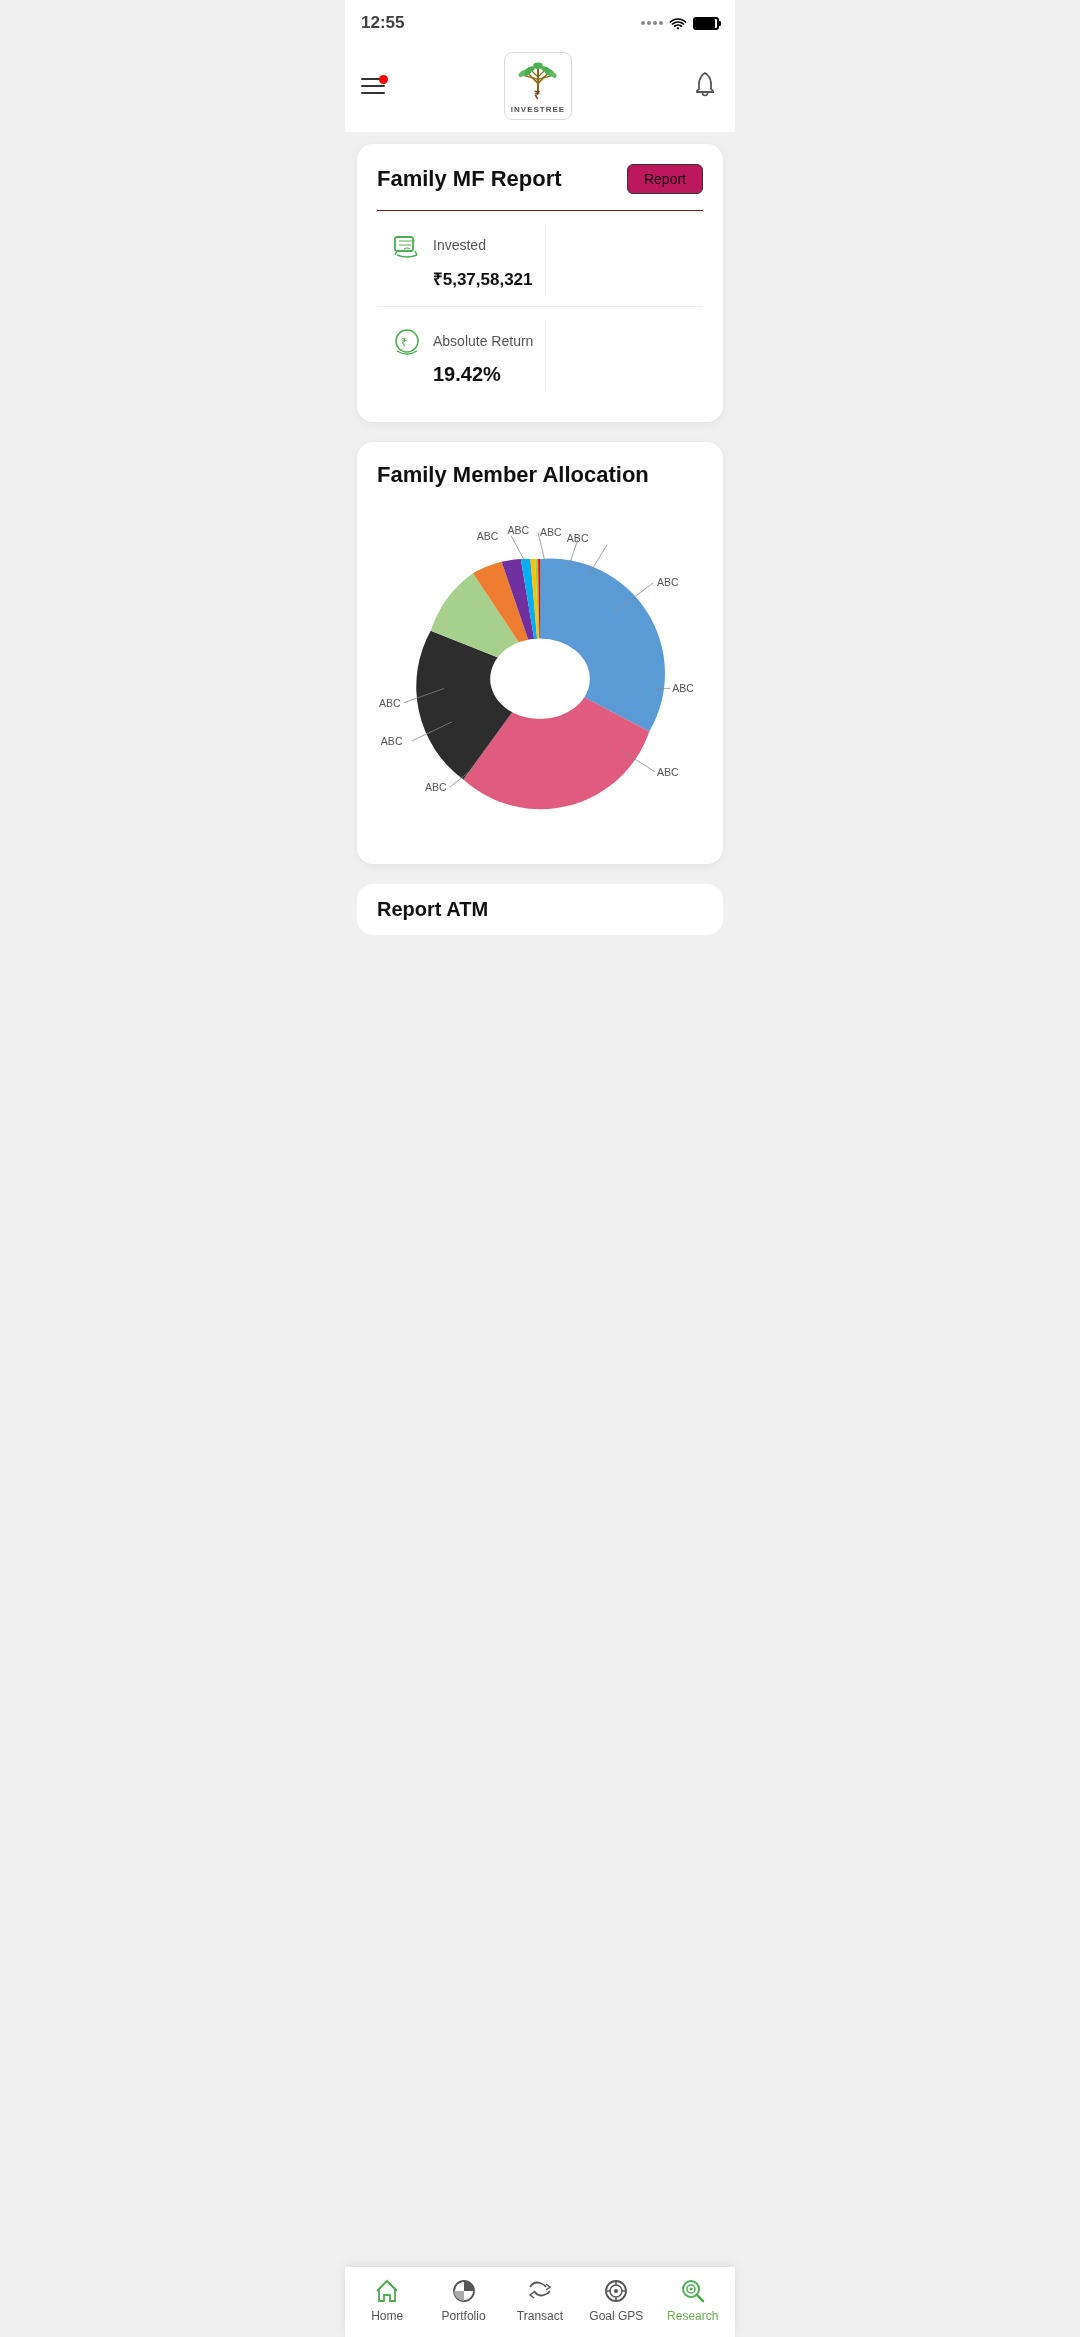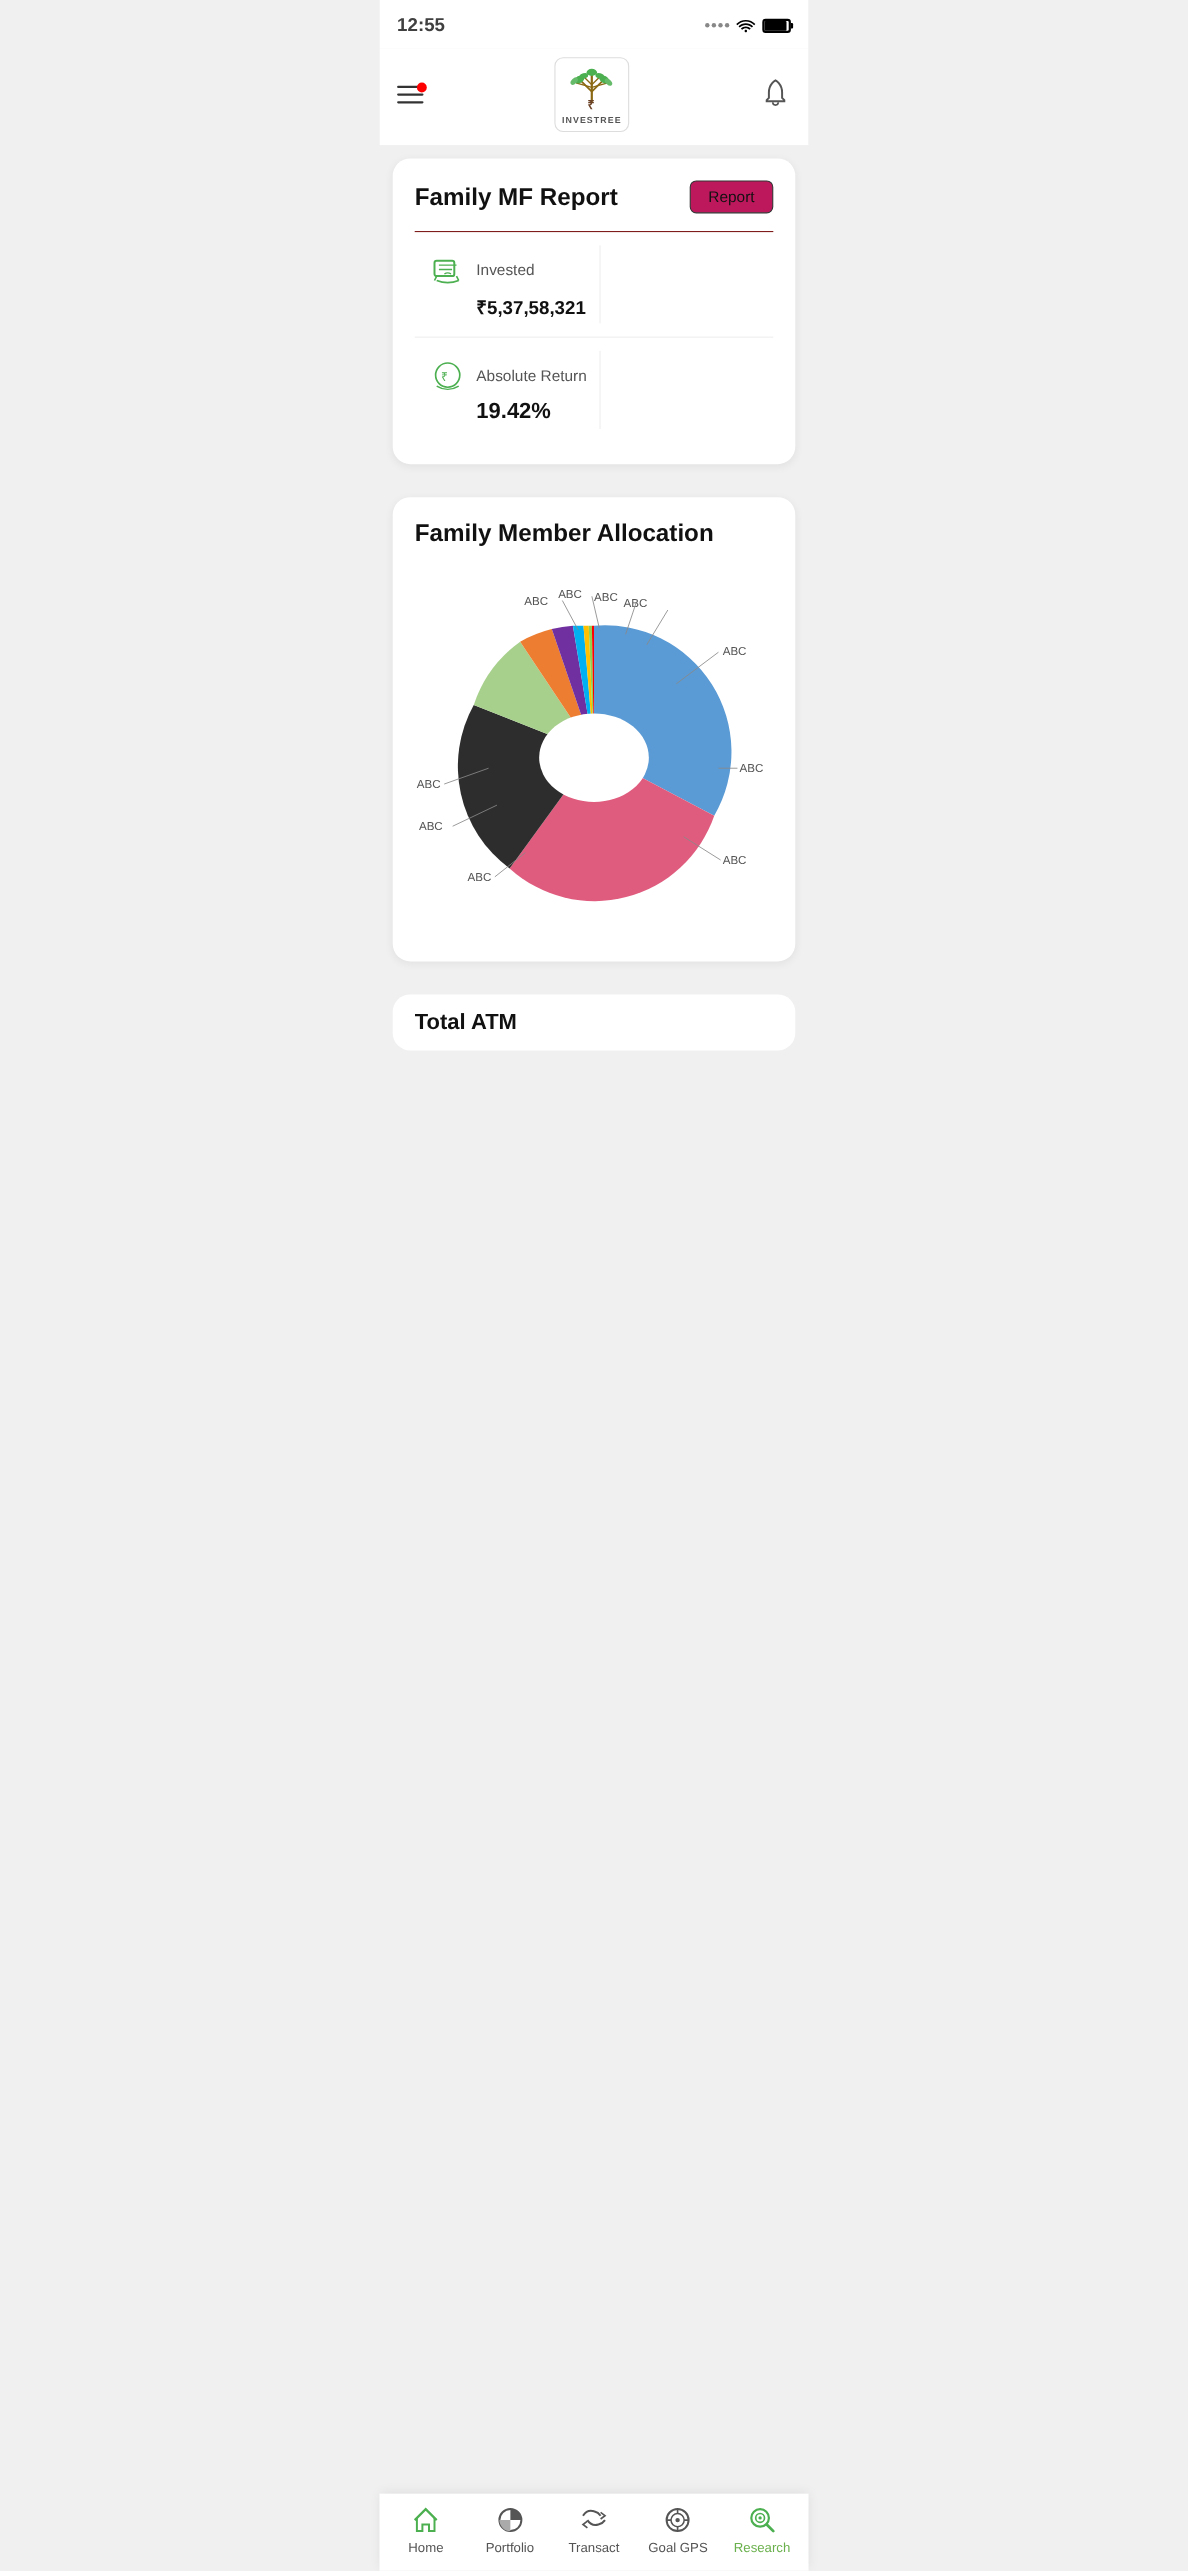--- a/index.html
+++ b/index.html
@@ -97,21 +97,21 @@
     .main-content {
       padding: 12px 12px 80px;
       background: #f0f0f0;
     }
 
     
     .card {
       background: #fff;
       border-radius: 16px;
       padding: 20px;
-      margin-bottom: 30px;
+      margin-bottom: 20px;
       box-shadow: 0 2px 8px rgba(0,0,0,0.06);
     }
 
     
     .card-header {
       display: flex;
       justify-content: space-between;
       align-items: center;
       margin-bottom: 16px;
     }
@@ -449,21 +449,21 @@
         <line x1="255" y1="240" x2="290" y2="262" stroke="#888" stroke-width="0.8"></line>
         <text x="292" y="266" font-size="11" fill="#555" font-family="Arial">ABC</text>
 
         <line x1="288" y1="175" x2="306" y2="175" stroke="#888" stroke-width="0.8"></line>
         <text x="308" y="179" font-size="11" fill="#555" font-family="Arial">ABC</text>
       </svg>
     </div>
   </div>
 
   <div class="online-atm-bar">
-    <span>Total ATM</span>
+    <span>Report ATM</span>
   </div>
 
 </div>
 
 <div class="bottom-nav">
 
   <div class="nav-item">
     <svg class="nav-icon" viewBox="0 0 28 28" fill="none">
       <path d="M4 14 L14 4 L24 14" stroke="#4CAF50" stroke-width="2" fill="none"></path>
       <path d="M6 12 L6 24 L11 24 L11 18 L17 18 L17 24 L22 24 L22 12" stroke="#4CAF50" stroke-width="1.8" fill="none"></path>

